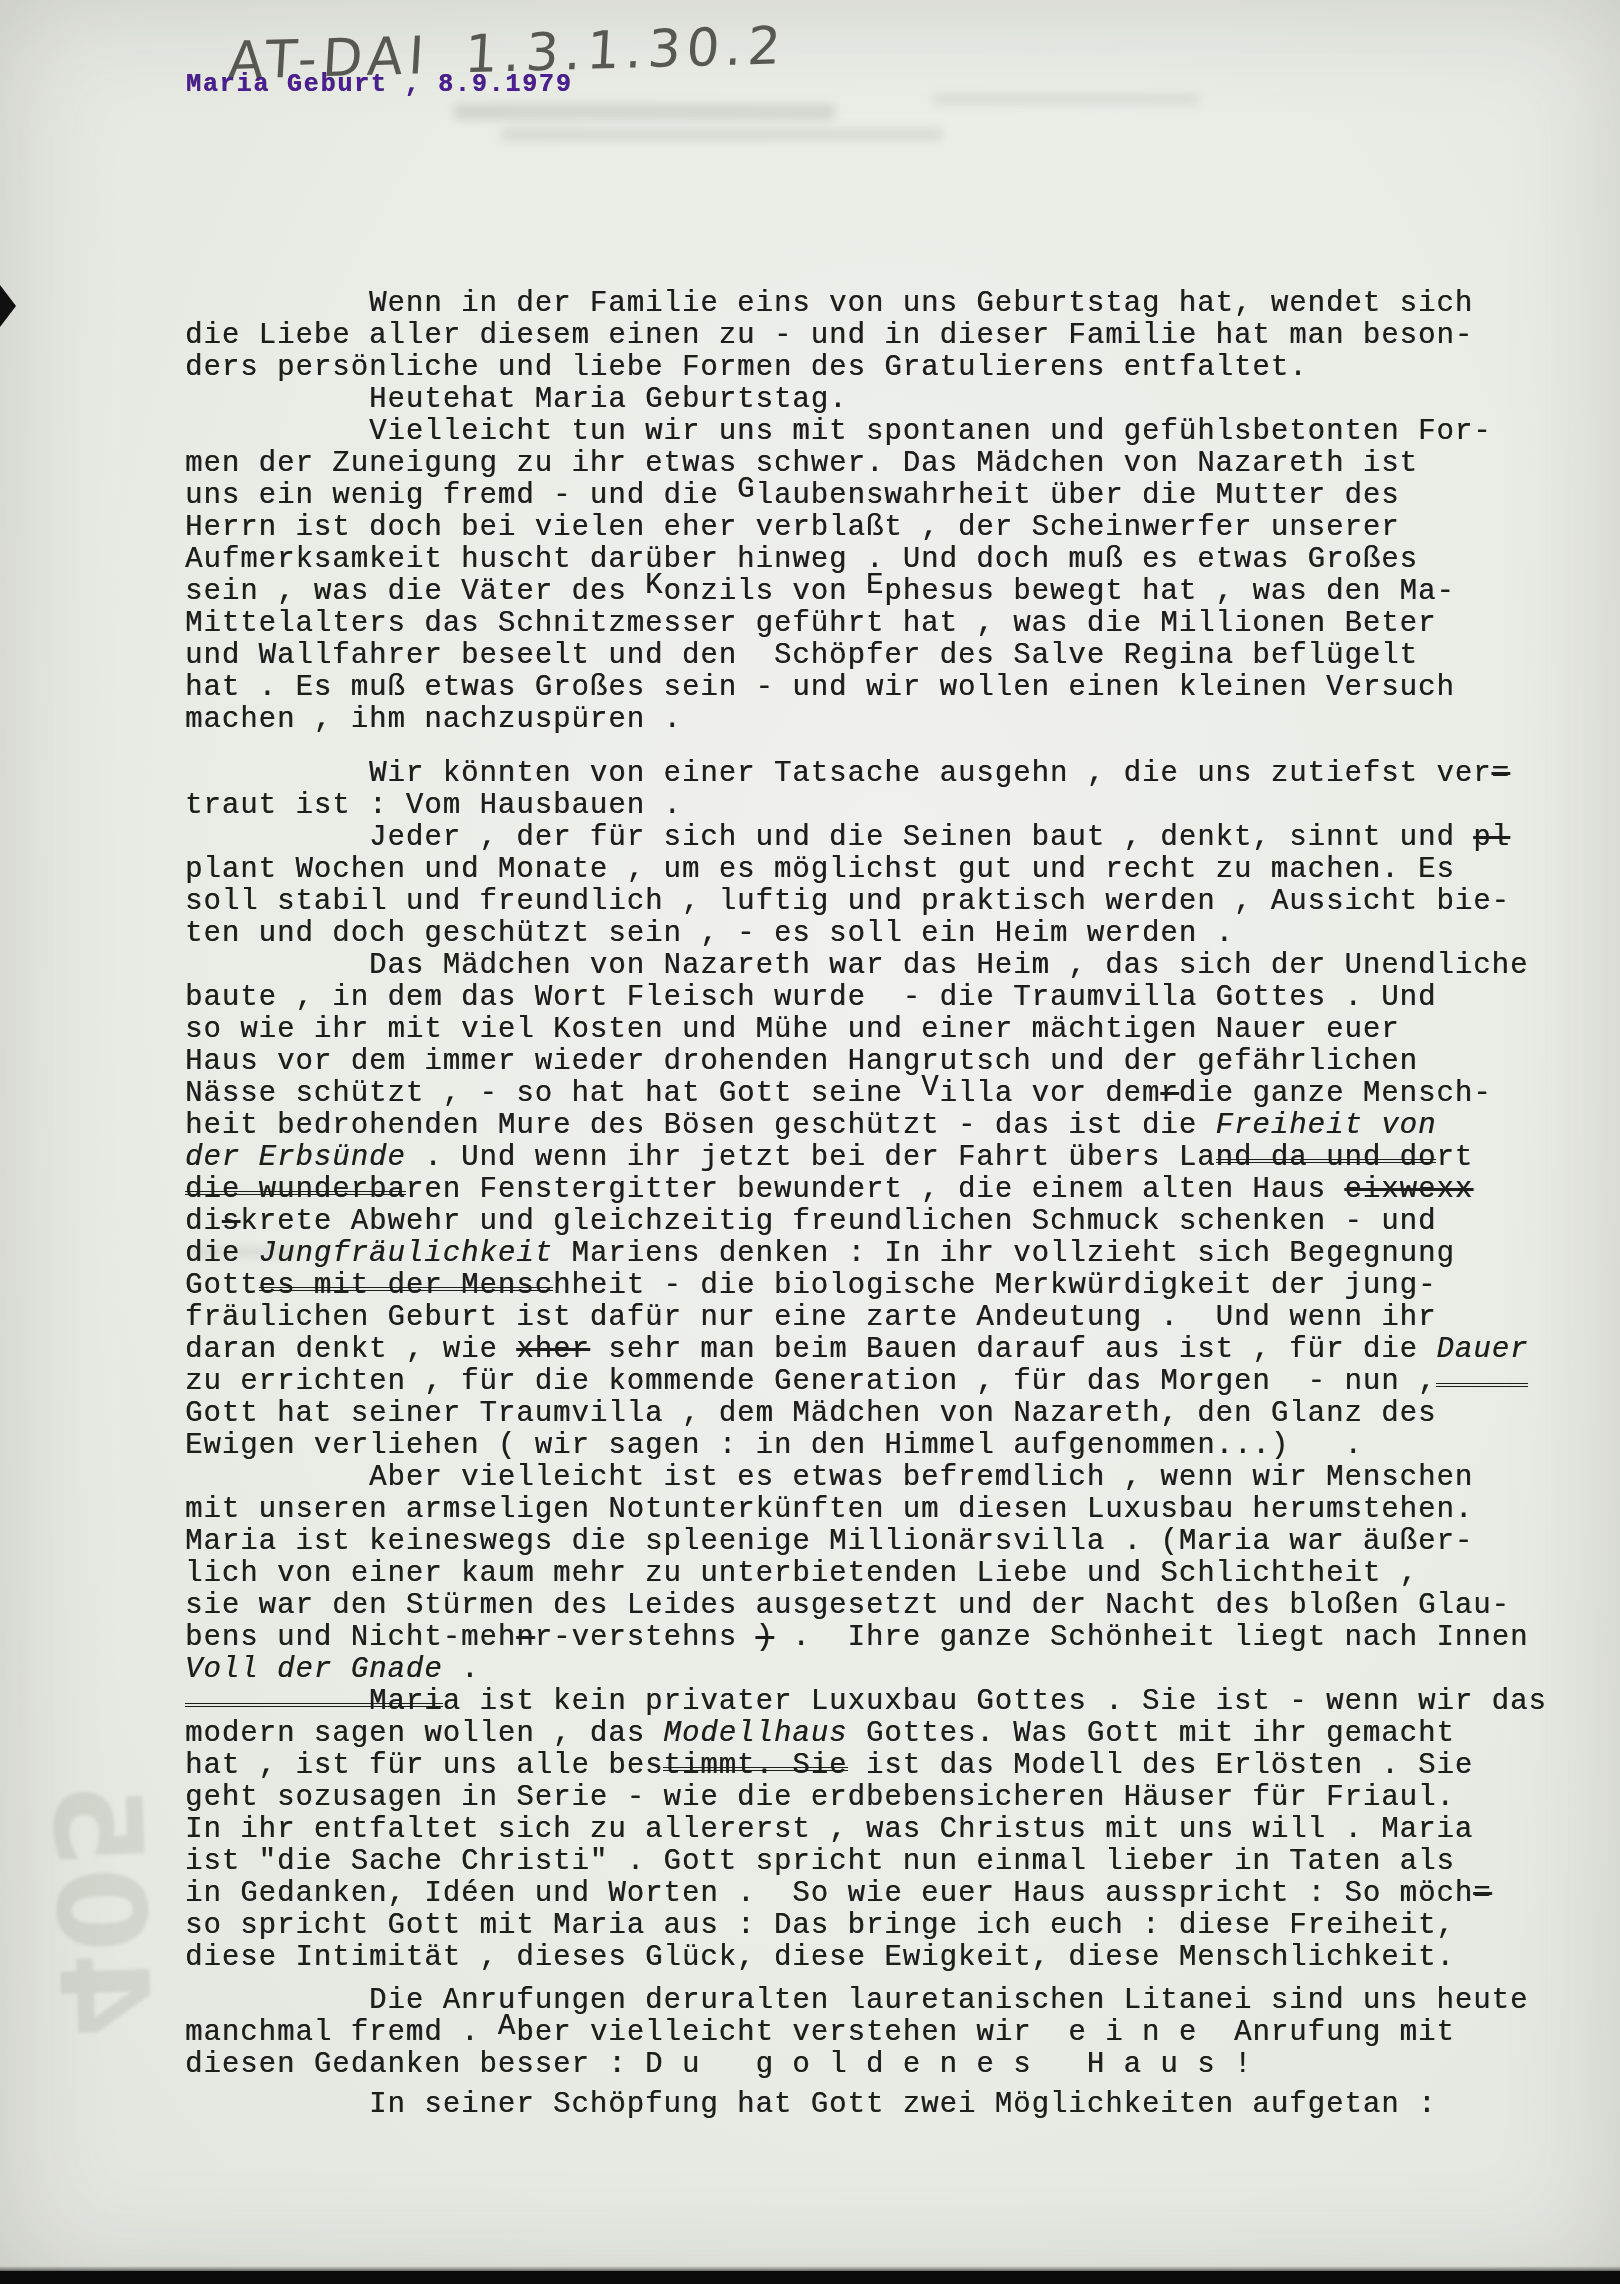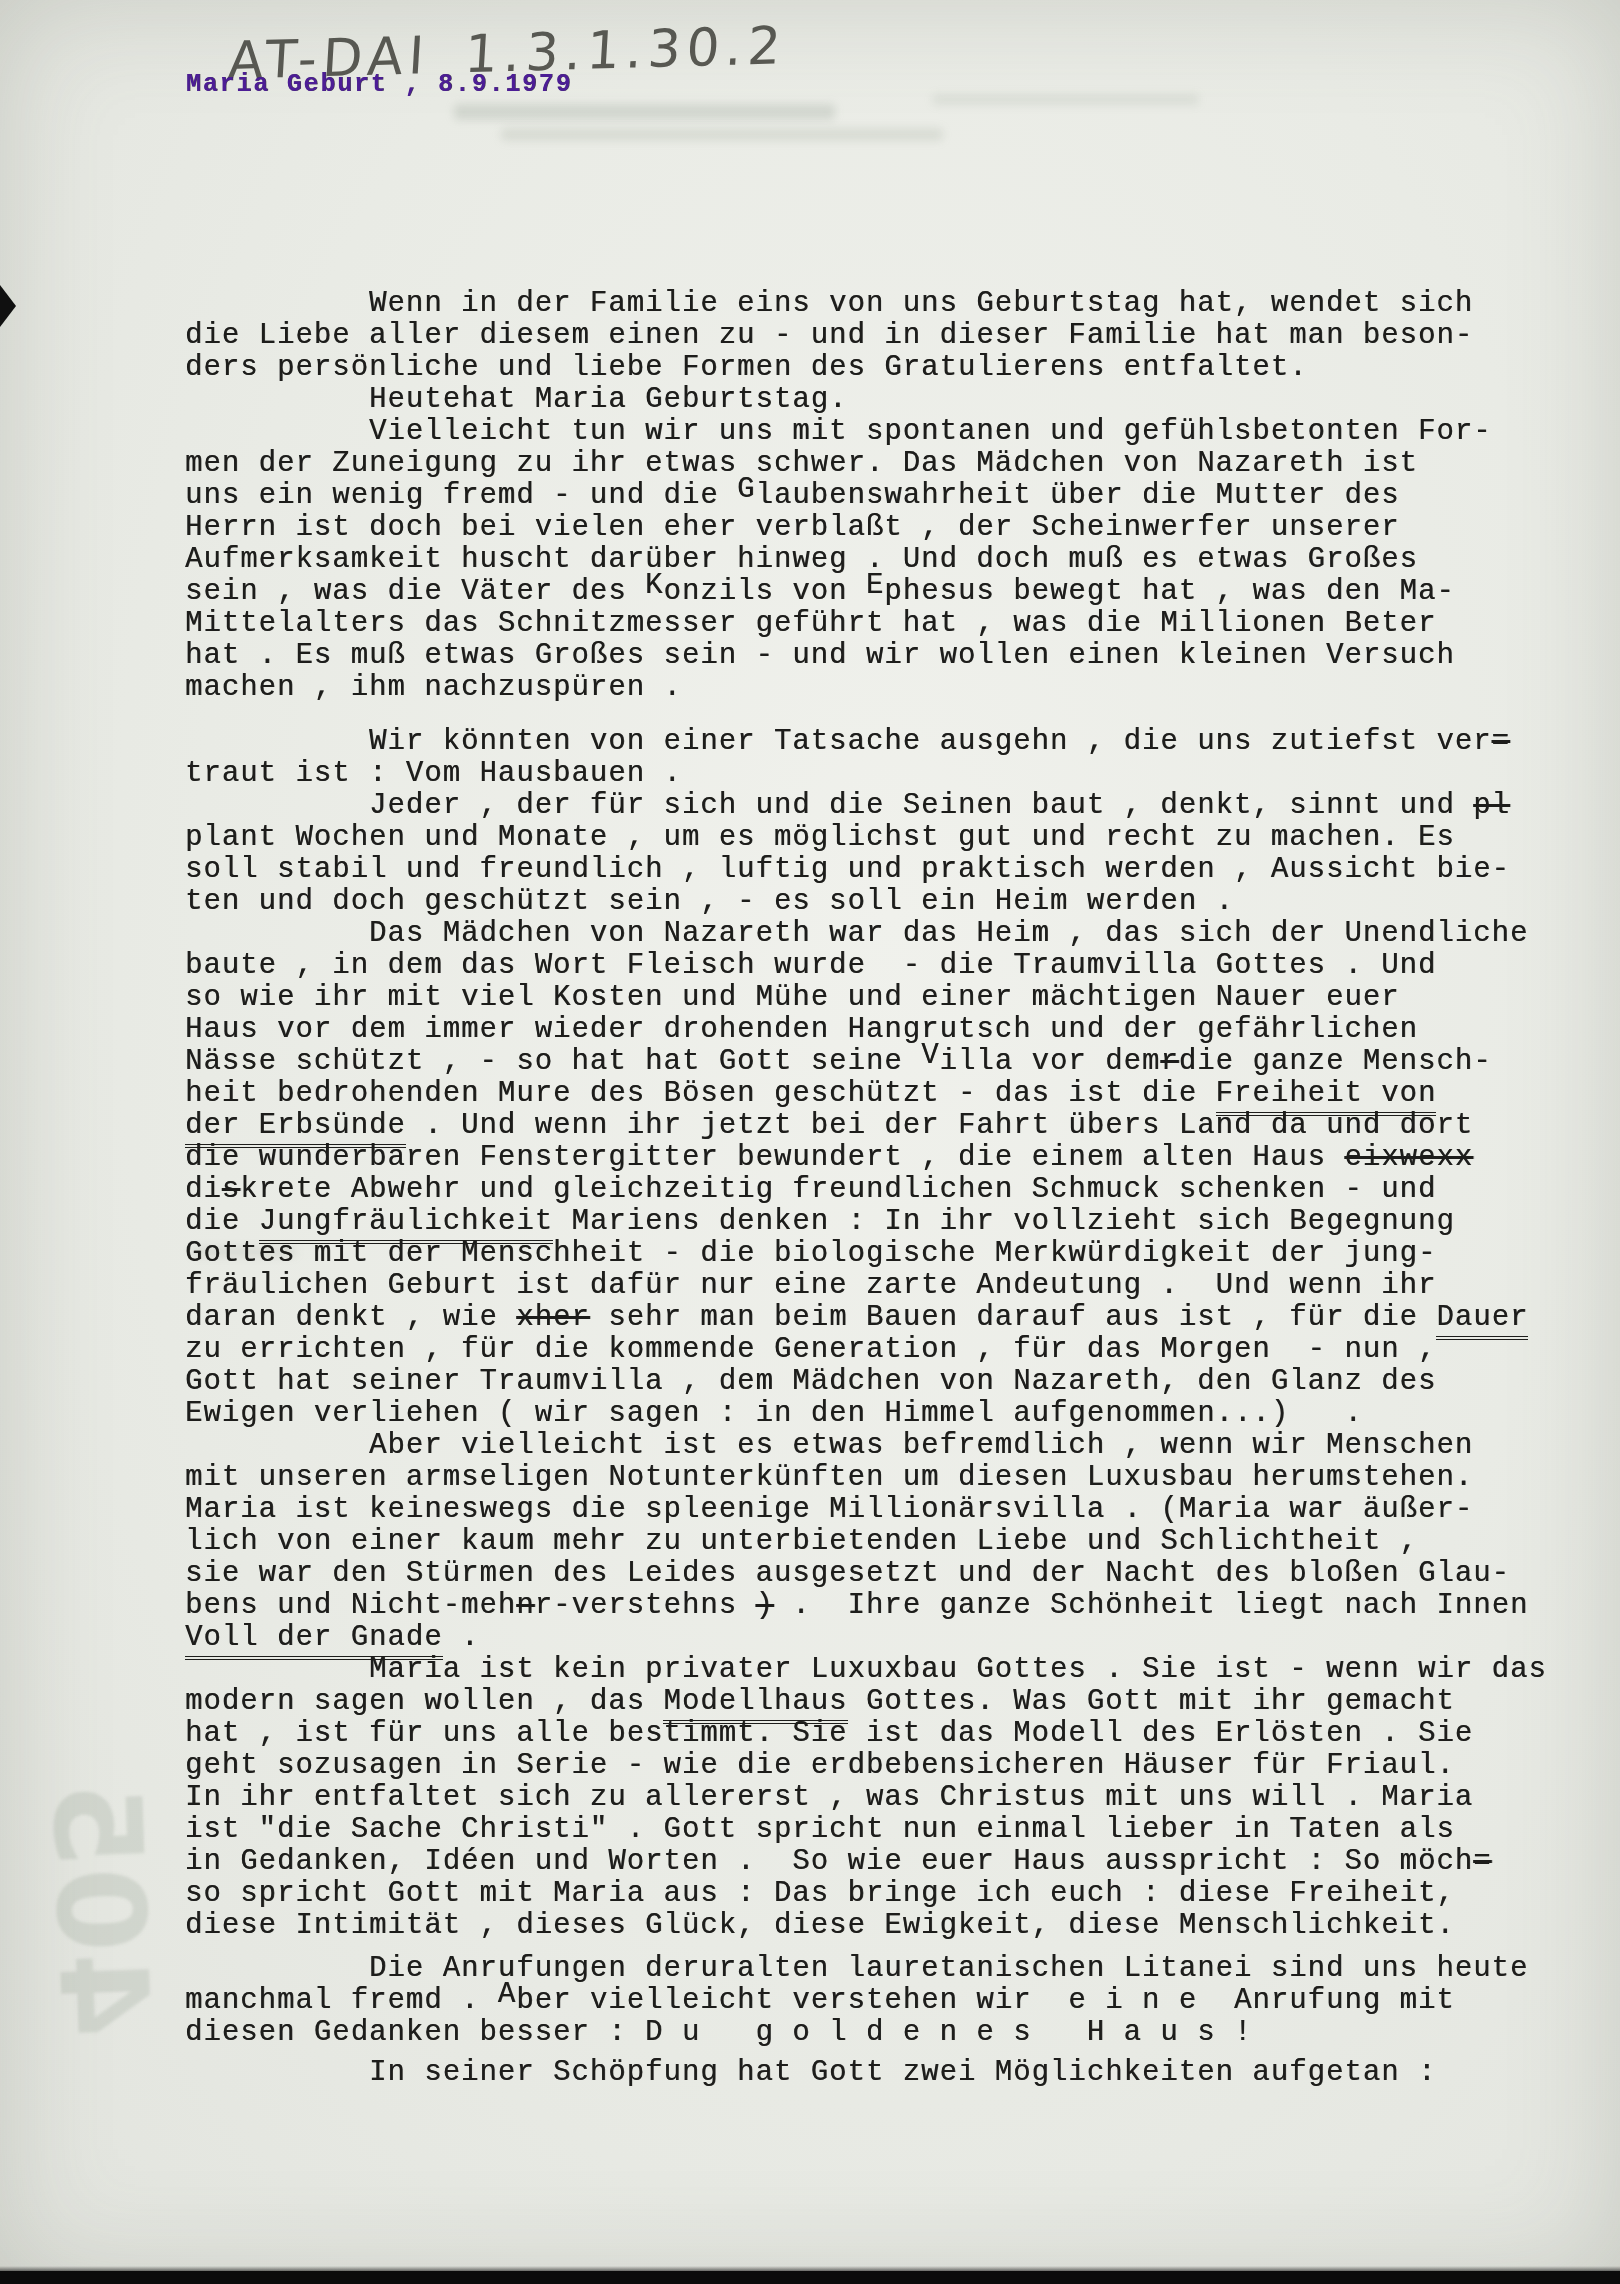--- a/index.html
+++ b/index.html
@@ -31,21 +31,21 @@
   }
   
   .doc{
     position:absolute;left:185px;top:288px;width:1426px;
   }
   .line{
     white-space:pre;
     font-size:29px;line-height:32px;letter-spacing:1px;
     color:#1d1d1b;text-shadow:0.4px 0 0 rgba(28,28,26,.78);
   }
-  .u{border-bottom:4.9px double #1d1d1b;padding-bottom:2px;}
+  .u{border-bottom:4.9px double #1d1d1b;padding-bottom:17px;font-style:italic;}
   .st{text-decoration:line-through;text-decoration-thickness:2.8px;}
   .sup{position:relative;top:-6.5px;}
   .gap{width:100%;}
   
   .scan-edge-bottom{
     position:absolute;left:0;right:0;bottom:0;height:13px;background:#0b0b0b;
   }
   .scan-edge-bottom::before{
     content:"";position:absolute;left:0;right:0;top:-4.9px;height:4.9px;
     background:linear-gradient(to bottom, rgba(11,11,11,0), rgba(11,11,11,.55));
@@ -87,20 +87,21 @@
       <div class="line">die Liebe aller diesem einen zu - und in dieser Familie hat man beson-</div>
       <div class="line">ders persönliche und liebe Formen des Gratulierens entfaltet.</div>
       <div class="line">          Heutehat Maria Geburtstag.</div>
       <div class="line">          Vielleicht tun wir uns mit spontanen und gefühlsbetonten For-</div>
       <div class="line">men der Zuneigung zu ihr etwas schwer. Das Mädchen von Nazareth ist</div>
       <div class="line">uns ein wenig fremd - und die <span class="sup">G</span>laubenswahrheit über die Mutter des</div>
       <div class="line">Herrn ist doch bei vielen eher verblaßt , der Scheinwerfer unserer</div>
       <div class="line">Aufmerksamkeit huscht darüber hinweg . Und doch muß es etwas Großes</div>
       <div class="line">sein , was die Väter des <span class="sup">K</span>onzils von <span class="sup">E</span>phesus bewegt hat , was den Ma-</div>
       <div class="line">Mittelalters das Schnitzmesser geführt hat , was die Millionen Beter</div>
+      <div class="line">und Wallfahrer beseelt und den  Schöpfer des Salve Regina beflügelt</div>
       <div class="line">hat . Es muß etwas Großes sein - und wir wollen einen kleinen Versuch</div>
       <div class="line">machen , ihm nachzuspüren .</div>
       <div class="gap" style="height: 22px;"></div>
       <div class="line">          Wir könnten von einer Tatsache ausgehn , die uns zutiefst ver<span class="st">=</span></div>
       <div class="line">traut ist : Vom Hausbauen .</div>
       <div class="line">          Jeder , der für sich und die Seinen baut , denkt, sinnt und <span class="st">pl</span></div>
       <div class="line">plant Wochen und Monate , um es möglichst gut und recht zu machen. Es</div>
       <div class="line">soll stabil und freundlich , luftig und praktisch werden , Aussicht bie-</div>
       <div class="line">ten und doch geschützt sein , - es soll ein Heim werden .</div>
       <div class="line">          Das Mädchen von Nazareth war das Heim , das sich der Unendliche</div>

